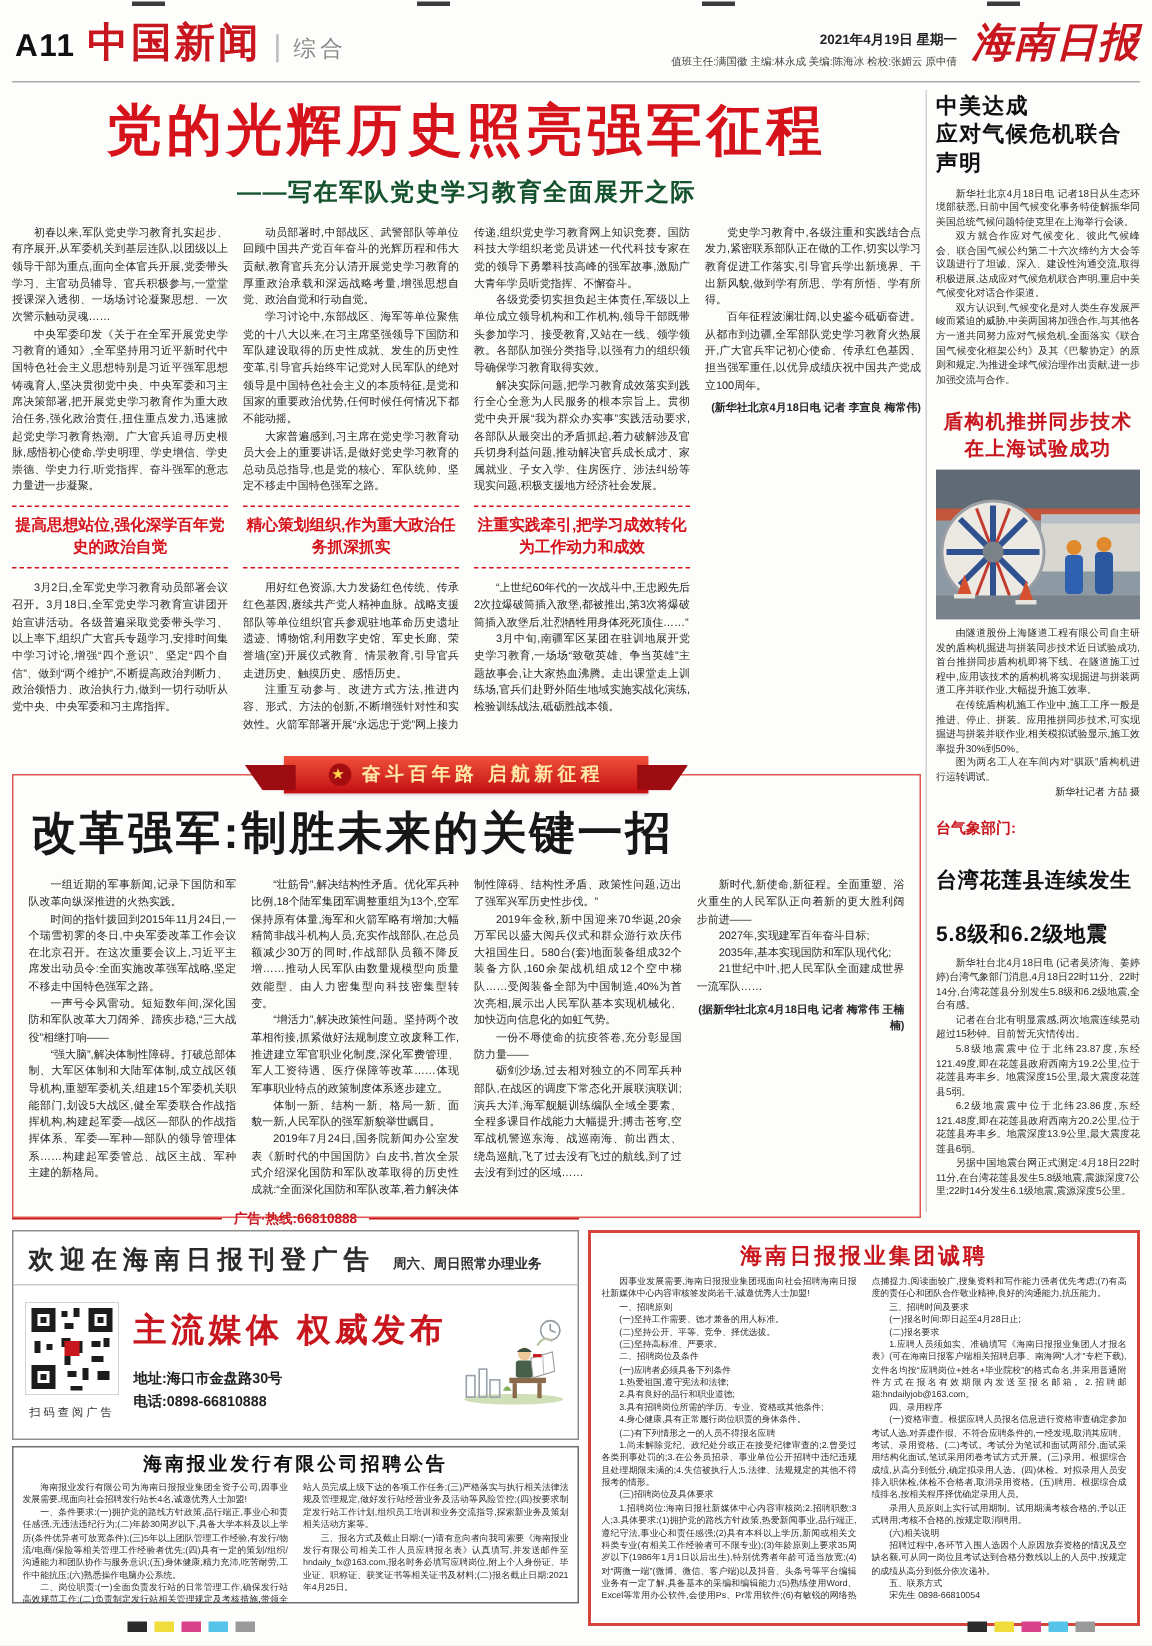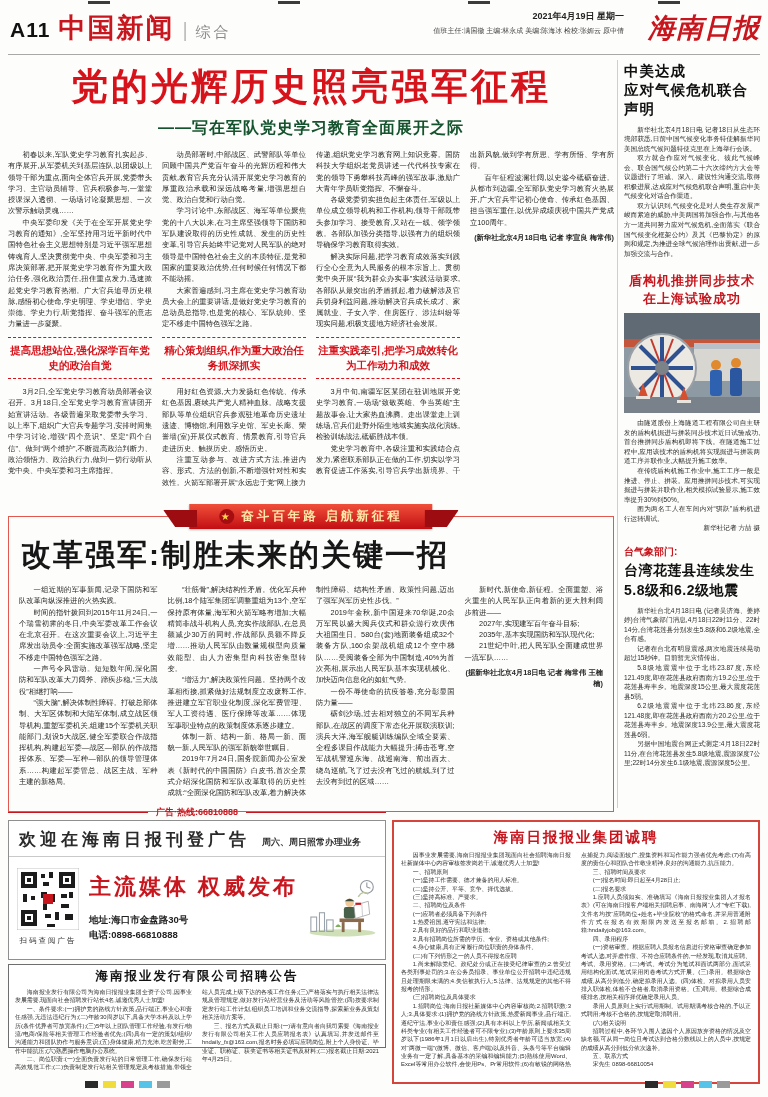--- a/index.html
+++ b/index.html
@@ -12,21 +12,21 @@
   .cbar-group { position:absolute; top:1081px; display:flex; gap:5px; }
   .cbar { width:13px; height:7px; }
 
   
   .hdr { position:absolute; top:10px; left:10px; right:8px; display:flex; justify-content:space-between; align-items:flex-start; }
   .hdr-left { display:flex; align-items:baseline; gap:8px; }
   .edition { font-size:21px; font-weight:bold; color:#111; letter-spacing:1px; }
   .section-name { font-size:27px; font-weight:bold; color:#c8161e; letter-spacing:2px; }
   .hdr-sep { color:#bbb; font-size:20px; font-weight:normal; }
   .subsection { font-size:15px; color:#8a8a8a; letter-spacing:3px; }
-  .hdr-right { display:flex; align-items:flex-start; gap:24px; }
+  .hdr-right { display:flex; align-items:flex-end; gap:10px; }
   .hdr-meta { text-align:right; }
   .dateline { font-size:9px; font-weight:bold; color:#222; }
   .staffline { font-size:7px; color:#444; margin-top:3px; }
   .masthead { font-family:"DejaVu Serif","Liberation Serif",serif; font-style:italic; font-weight:bold; font-size:27px; color:#c8161e; letter-spacing:1px; }
   .hdr-rule { position:absolute; top:54px; left:8px; right:8px; border-top:1px solid #a9a9a9; }
 
   
   .main-art { position:absolute; top:62px; left:8px; width:606px; }
   .main-title { font-size:37px; font-weight:bold; color:#d6121a; text-align:center; letter-spacing:3px; }
   .main-sub { font-size:16px; font-weight:bold; color:#14532d; text-align:center; margin-top:6px; letter-spacing:1px; }
@@ -54,38 +54,38 @@
   
   .v-divider { position:absolute; top:60px; left:617px; height:748px; border-left:1px solid #cfcfcf; }
   .sidebar { position:absolute; top:62px; left:624px; width:136px; }
   .sb-title { font-size:14.5px; font-weight:bold; color:#101010; line-height:1.3; letter-spacing:1px; }
   .sb-body { margin-top:6px; font-size:6.6px; line-height:1.45; text-align:justify; color:#2b2b2b; }
   .sb-title-red { font-size:13px; font-weight:bold; color:#c8161e; text-align:center; line-height:1.35; letter-spacing:1px; margin-top:14px; }
   .photo { margin-top:6px; width:136px; height:100px; display:block; }
   .cap { margin-top:5px; font-size:6.6px; line-height:1.45; text-align:justify; color:#2b2b2b; }
   .cap-byline { text-align:right; font-size:6.6px; margin-top:1px; }
   .kicker { margin-top:12px; font-size:10px; font-weight:bold; color:#c8161e; }
-  .quake-title { font-size:14px; font-weight:bold; color:#101010; line-height:1.3; letter-spacing:0.5px; margin-top:2px; }
+  .quake-title { font-size:14px; font-weight:bold; color:#101010; line-height:1.3; letter-spacing:0.5px; margin-top:18px; }
 
   
   .hotline { position:absolute; top:806px; left:8px; width:378px; display:flex; align-items:center; gap:8px;
              color:#c8161e; font-size:9px; font-weight:bold; }
   .hotline::before, .hotline::after { content:""; flex:1; border-top:1px solid #c8161e; }
   .adbox { position:absolute; top:820px; left:8px; width:378px; height:140px; border:1px solid #8f8f8f; background:#fff; }
   .adbox-row1 { display:flex; align-items:baseline; gap:12px; padding:7px 10px 5px; border-bottom:1px solid #c9c9c9; }
   .ad-welcome { font-size:17px; color:#2a2a2a; letter-spacing:4px; font-weight:bold; }
   .ad-note { font-size:9px; font-weight:bold; color:#333; }
   .adbox-row2 { display:flex; align-items:center; gap:10px; padding:8px 8px 4px; }
   .qr-wrap { text-align:center; }
   .qr-cap { font-size:7.5px; color:#333; margin-top:2px; letter-spacing:2px; }
   .ad-mid { flex:1; }
   .ad-slogan { font-size:22px; font-weight:bold; color:#c8161e; letter-spacing:3px; white-space:nowrap; }
   .ad-addr { font-size:9.5px; font-weight:bold; color:#222; margin-top:10px; line-height:1.6; }
 
-  .fxbox { position:absolute; top:964px; left:8px; width:378px; height:84px; border:1px solid #6e6e6e; padding:3px 6px; background:#fff; }
+  .fxbox { position:absolute; top:964px; left:8px; width:378px; height:105px; border:1px solid #6e6e6e; padding:3px 6px; background:#fff; }
   .fxbox h3 { font-size:12.5px; text-align:center; letter-spacing:2px; color:#111; margin-bottom:3px; }
   .tiny-body { column-count:2; column-gap:10px; column-fill:auto; overflow:hidden; height:86px;
                font-size:5.9px; line-height:1.42; text-align:justify; color:#2d2d2d; }
 
   
   .groupbox { position:absolute; top:820px; left:392px; width:368px; height:264px; border:2px solid #d6453c; padding:4px 7px; background:#fff; }
   .groupbox h3 { font-size:14.5px; text-align:center; letter-spacing:2px; color:#c8161e; margin:2px 0 4px; }
   .groupbox .tiny-body { height:220px; }
 </style>
 </head>
@@ -132,20 +132,21 @@
         </div>
       <div class="art-subhead">精心策划组织,作为重大政治任务抓深抓实</div>
       <div>
           <p>用好红色资源,大力发扬红色传统、传承红色基因,赓续共产党人精神血脉。战略支援部队等单位组织官兵参观驻地革命历史遗址遗迹、博物馆,利用数字史馆、军史长廊、荣誉墙(室)开展仪式教育、情景教育,引导官兵走进历史、触摸历史、感悟历史。</p>
           <p>注重互动参与、改进方式方法,推进内容、形式、方法的创新,不断增强针对性和实效性。火箭军部署开展“永远忠于党”网上接力传递,组织党史学习教育网上知识竞赛。国防科技大学组织老党员讲述一代代科技专家在党的领导下勇攀科技高峰的强军故事,激励广大青年学员听党指挥、不懈奋斗。</p>
           <p>各级党委切实担负起主体责任,军级以上单位成立领导机构和工作机构,领导干部既带头参加学习、接受教育,又站在一线、领学领教。各部队加强分类指导,以强有力的组织领导确保学习教育取得实效。</p>
           <p>解决实际问题,把学习教育成效落实到践行全心全意为人民服务的根本宗旨上。贯彻党中央开展“我为群众办实事”实践活动要求,各部队从最突出的矛盾抓起,着力破解涉及官兵切身利益问题,推动解决官兵成长成才、家属就业、子女入学、住房医疗、涉法纠纷等现实问题,积极支援地方经济社会发展。</p>
         </div>
       <div class="art-subhead">注重实践牵引,把学习成效转化为工作动力和成效</div>
       <div>
+          <p>“上世纪60年代的一次战斗中,王忠殿先后2次拉爆破筒插入敌堡,都被推出,第3次将爆破筒插入敌堡后,壮烈牺牲用身体死死顶住……”</p>
           <p>3月中旬,南疆军区某团在驻训地展开党史学习教育,一场场“致敬英雄、争当英雄”主题故事会,让大家热血沸腾。走出课堂走上训练场,官兵们赴野外陌生地域实施实战化演练,检验训练战法,砥砺胜战本领。</p>
           <p>党史学习教育中,各级注重和实践结合点发力,紧密联系部队正在做的工作,切实以学习教育促进工作落实,引导官兵学出新境界、干出新风貌,做到学有所思、学有所悟、学有所得。</p>
           <p>百年征程波澜壮阔,以史鉴今砥砺奋进。从都市到边疆,全军部队党史学习教育火热展开,广大官兵牢记初心使命、传承红色基因、担当强军重任,以优异成绩庆祝中国共产党成立100周年。</p>
         </div>
       <div class="byline">(新华社北京4月18日电 记者 李宣良 梅常伟)</div>
     </div>
   </div>
 
   <div class="reform-box">
     <div class="banner">

